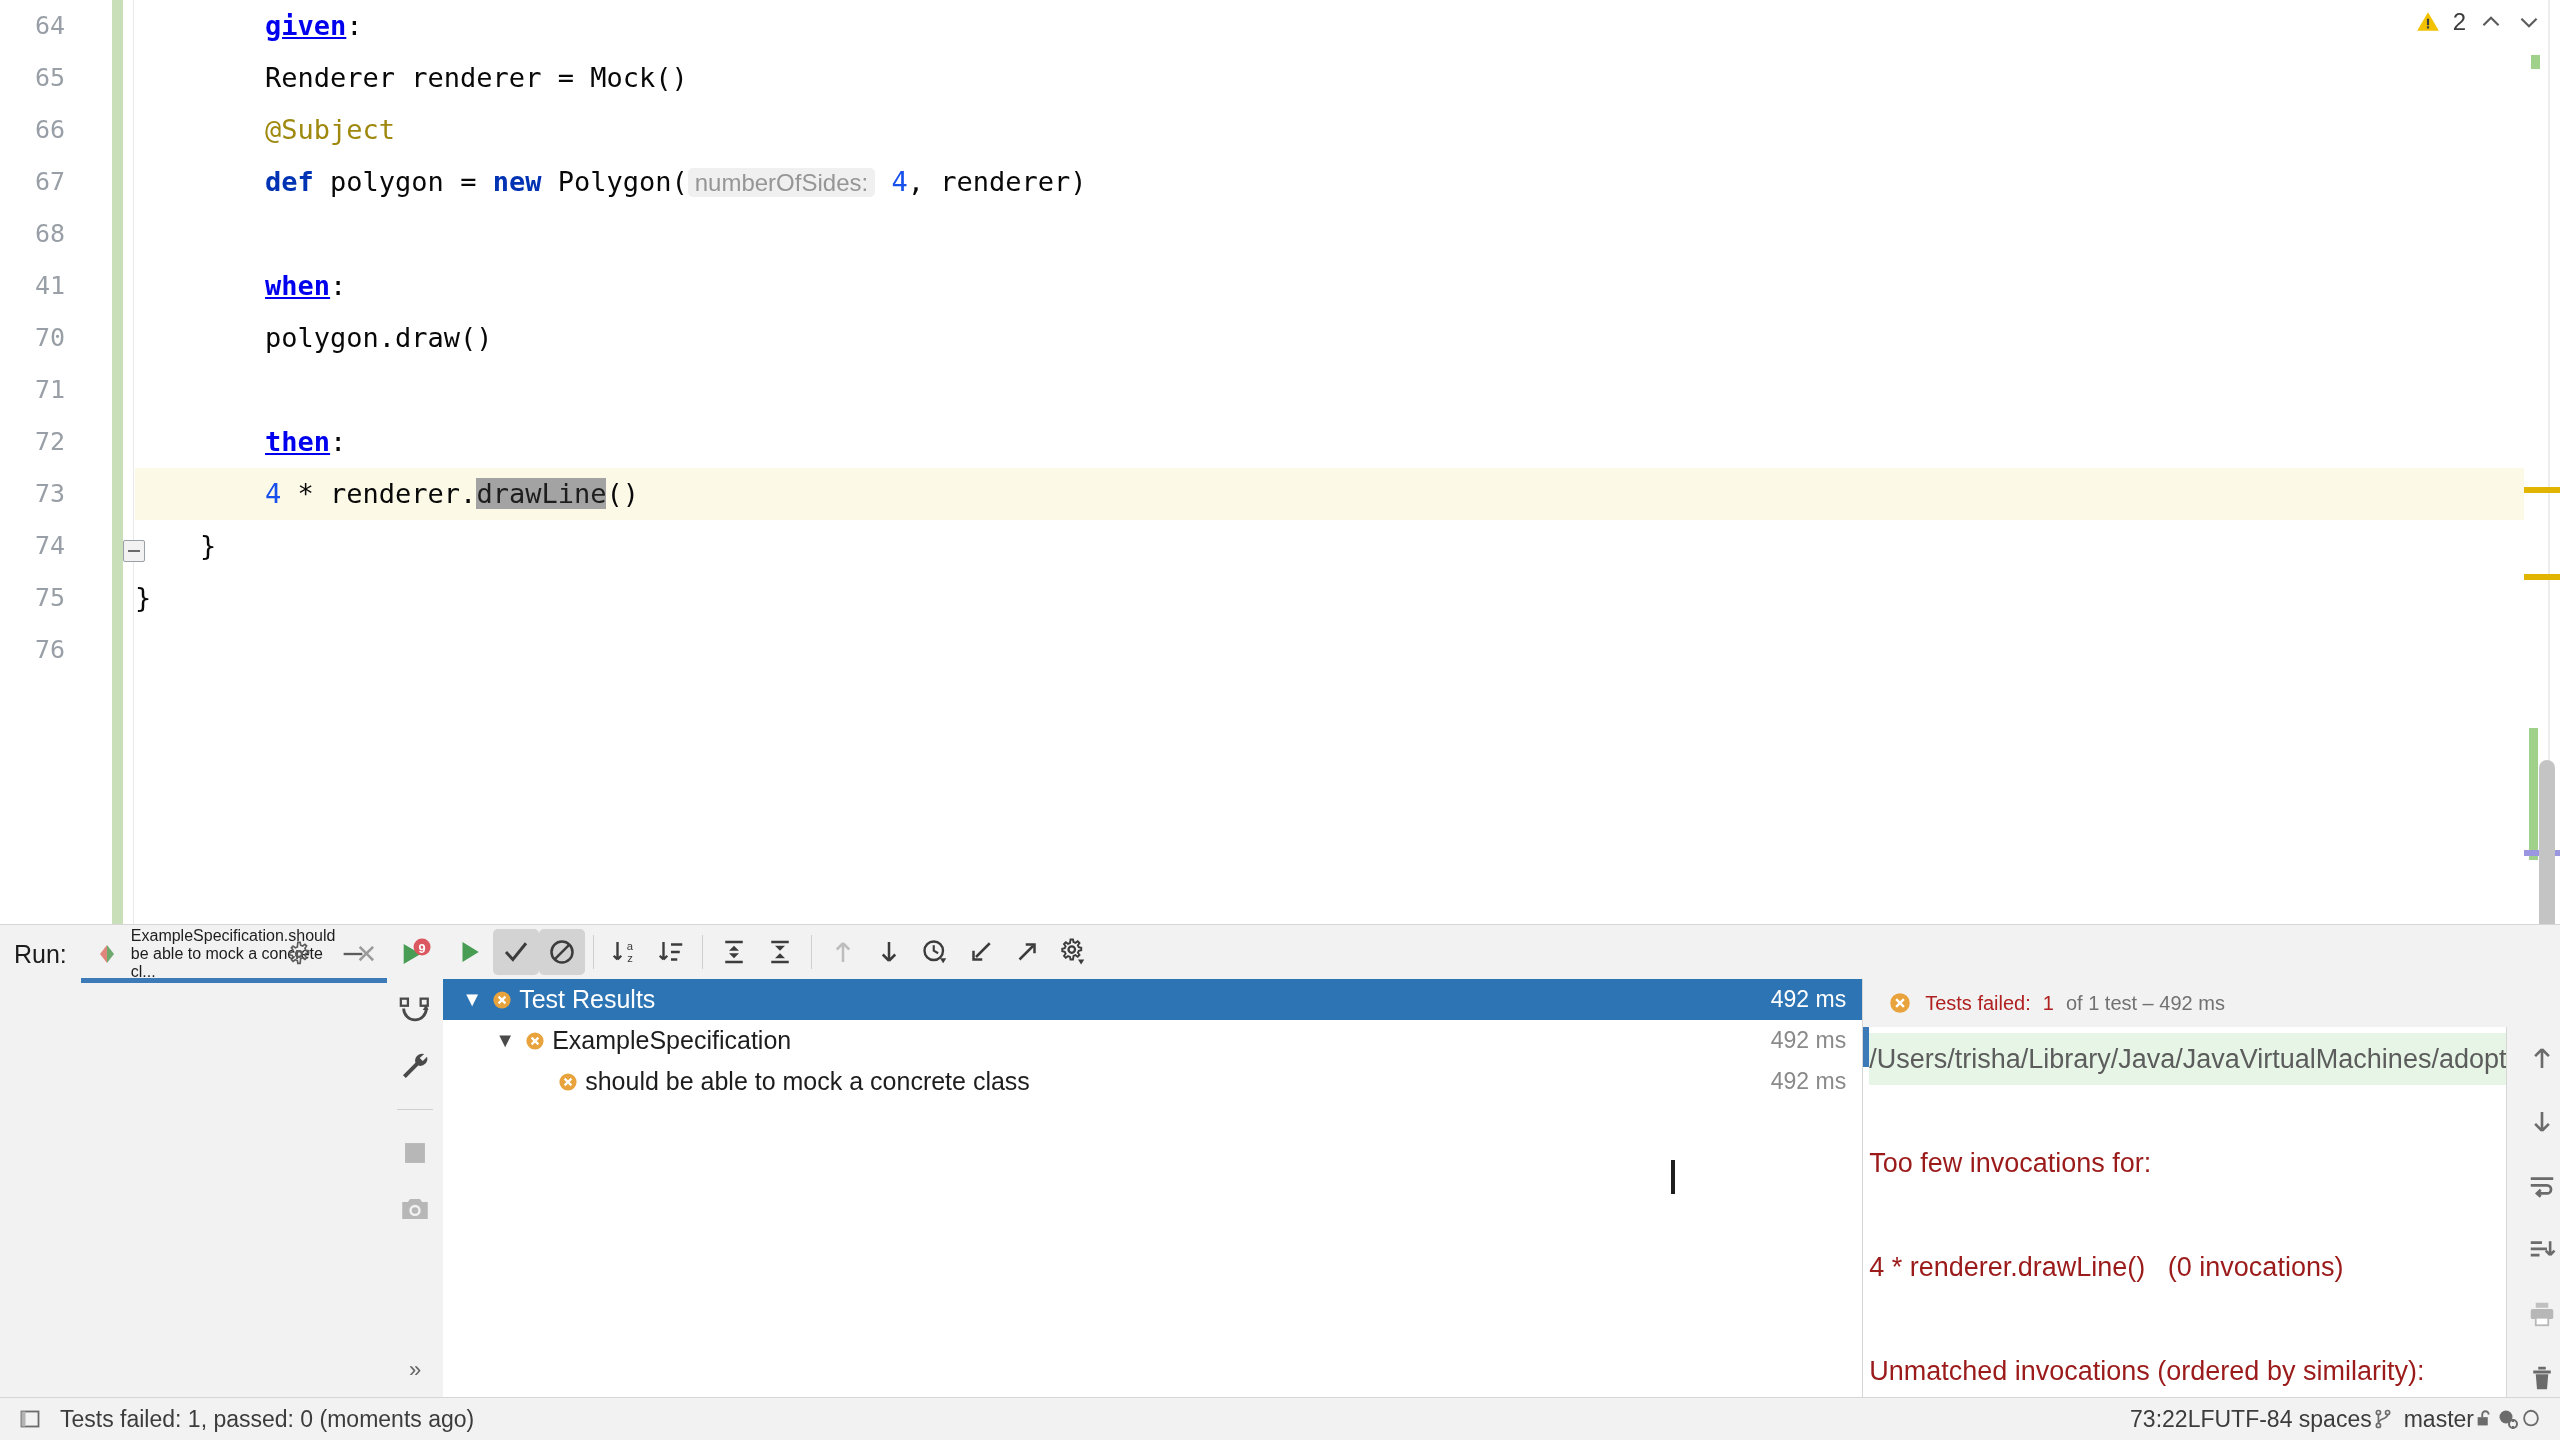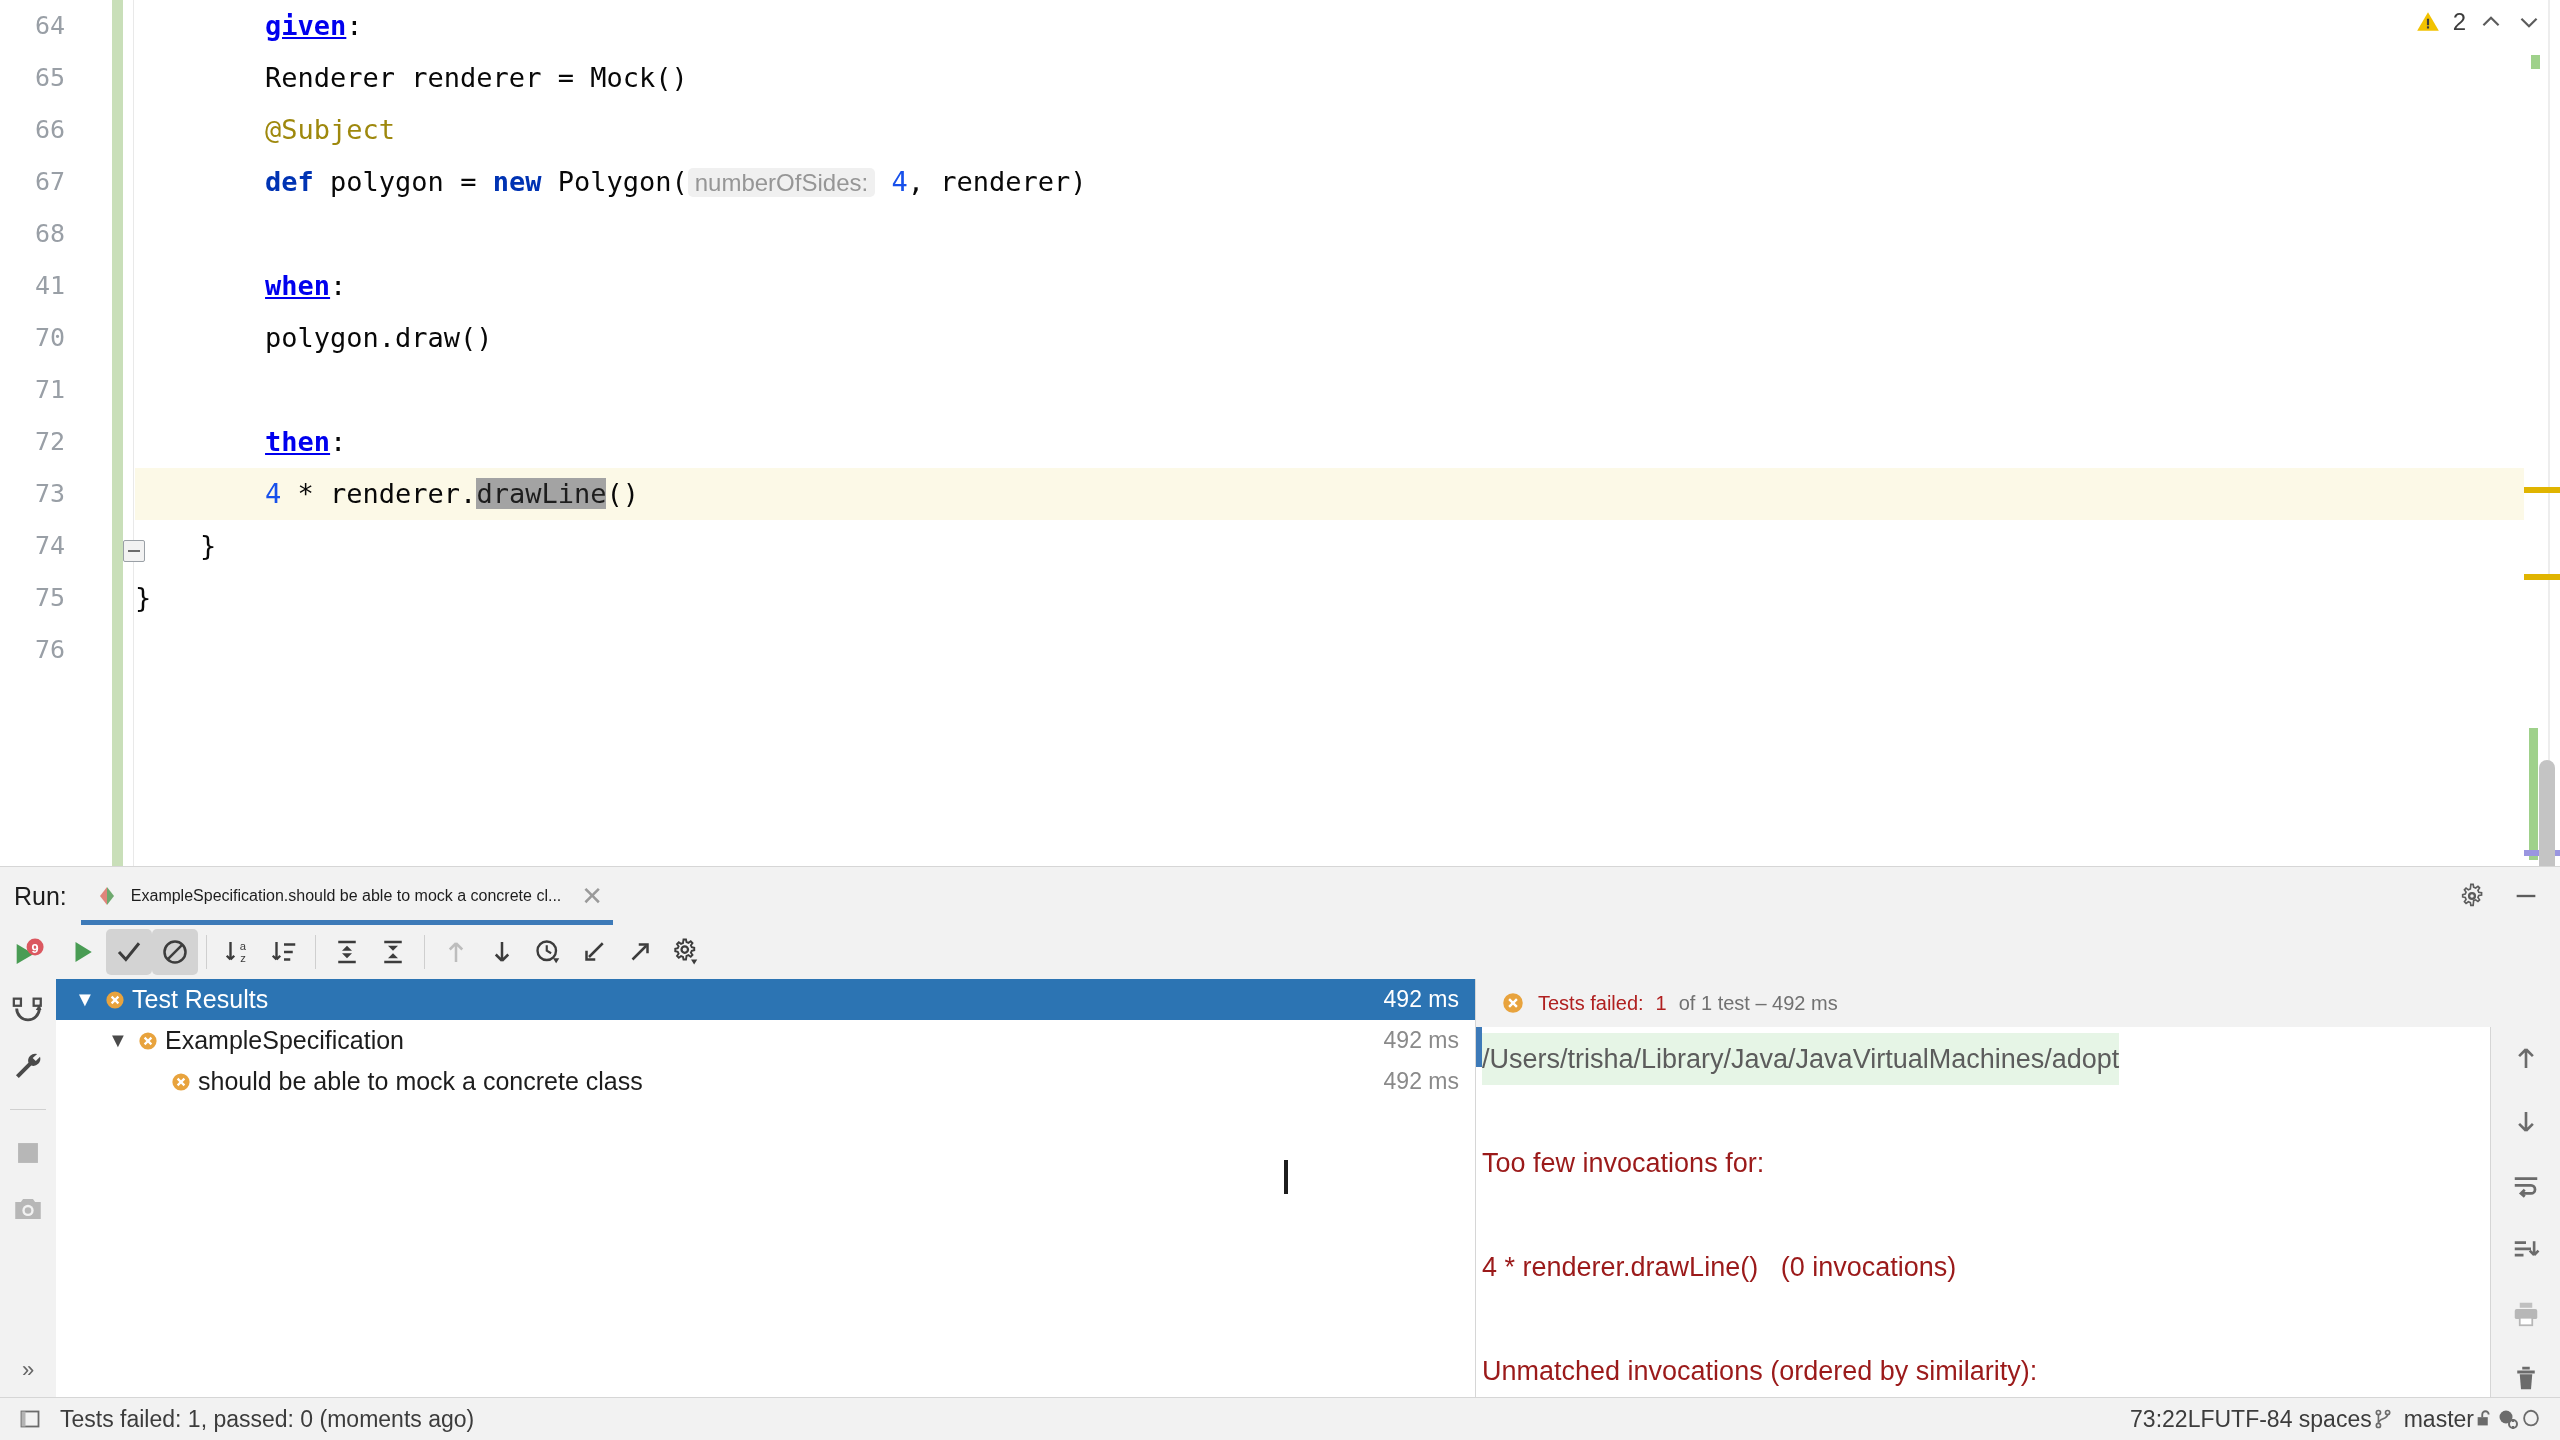--- a/index.html
+++ b/index.html
@@ -99,21 +99,21 @@
   .editor-thumb { position:absolute; right:5px; width:16px; background:#c4c4c4; border-radius:8px; }
 
   
   .inspect-widget {
     position:absolute; right:18px; top:8px; display:flex; align-items:center; gap:12px; z-index:5;
   }
   .warn-count { font-size:24px; color:#3c3c3c; }
   .chev { color:#5c5c5c; font-size:24px; }
 
   
-  .run-window { flex:1 1 auto; display:flex; flex-direction:column; background:#f2f2f2; border-top:1px solid #d6d6d6;}
+  .run-window { flex:1 1 auto; display:flex; flex-direction:row; background:#f2f2f2; border-top:1px solid #d6d6d6;}
   .run-header {
     position:relative; height:58px; display:flex; align-items:center;
     background:#f2f2f2; padding-left:14px; gap:14px;
   }
   .run-label { font-size:25px; color:#1d1d1d; }
   .run-tab {
     position:relative; display:flex; align-items:center; gap:12px;
     height:58px; padding:0 10px 0 14px;
   }
   .run-tab:after{

